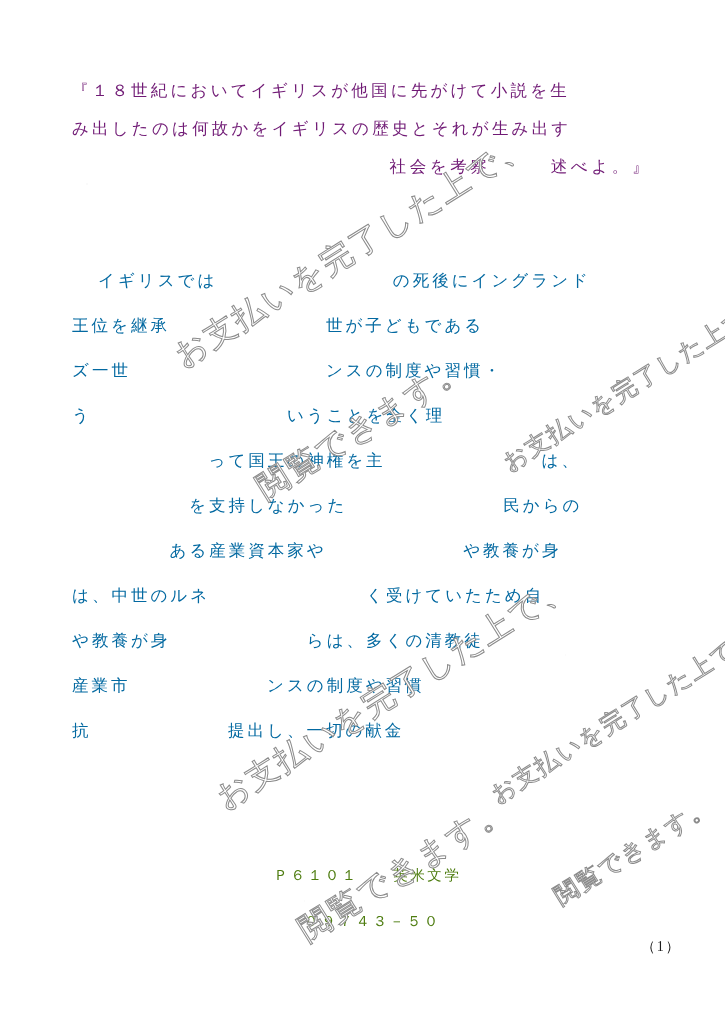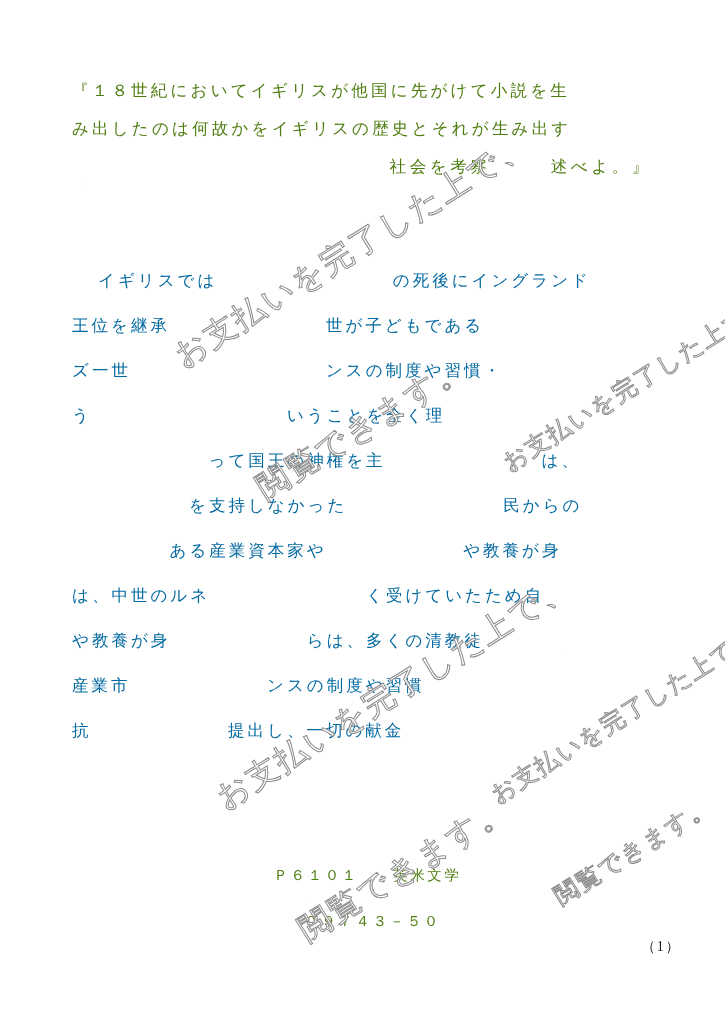--- a/index.html
+++ b/index.html
@@ -28,21 +28,21 @@
     padding: 0;
   }
   .title-block {
     position: absolute;
     left: 72px;
     top: 72px;
     width: 580px;
     font-size: 16.5px;
     line-height: 38px;
     letter-spacing: 3.2px;
-    color: #4d7c0f;
+    color: #701a75;
     text-align: left;
   }
   .title-line {
     display: block;
     white-space: pre;
   }
   .title-line.centered {
     text-align: right;
     letter-spacing: 3.6px;
   }

